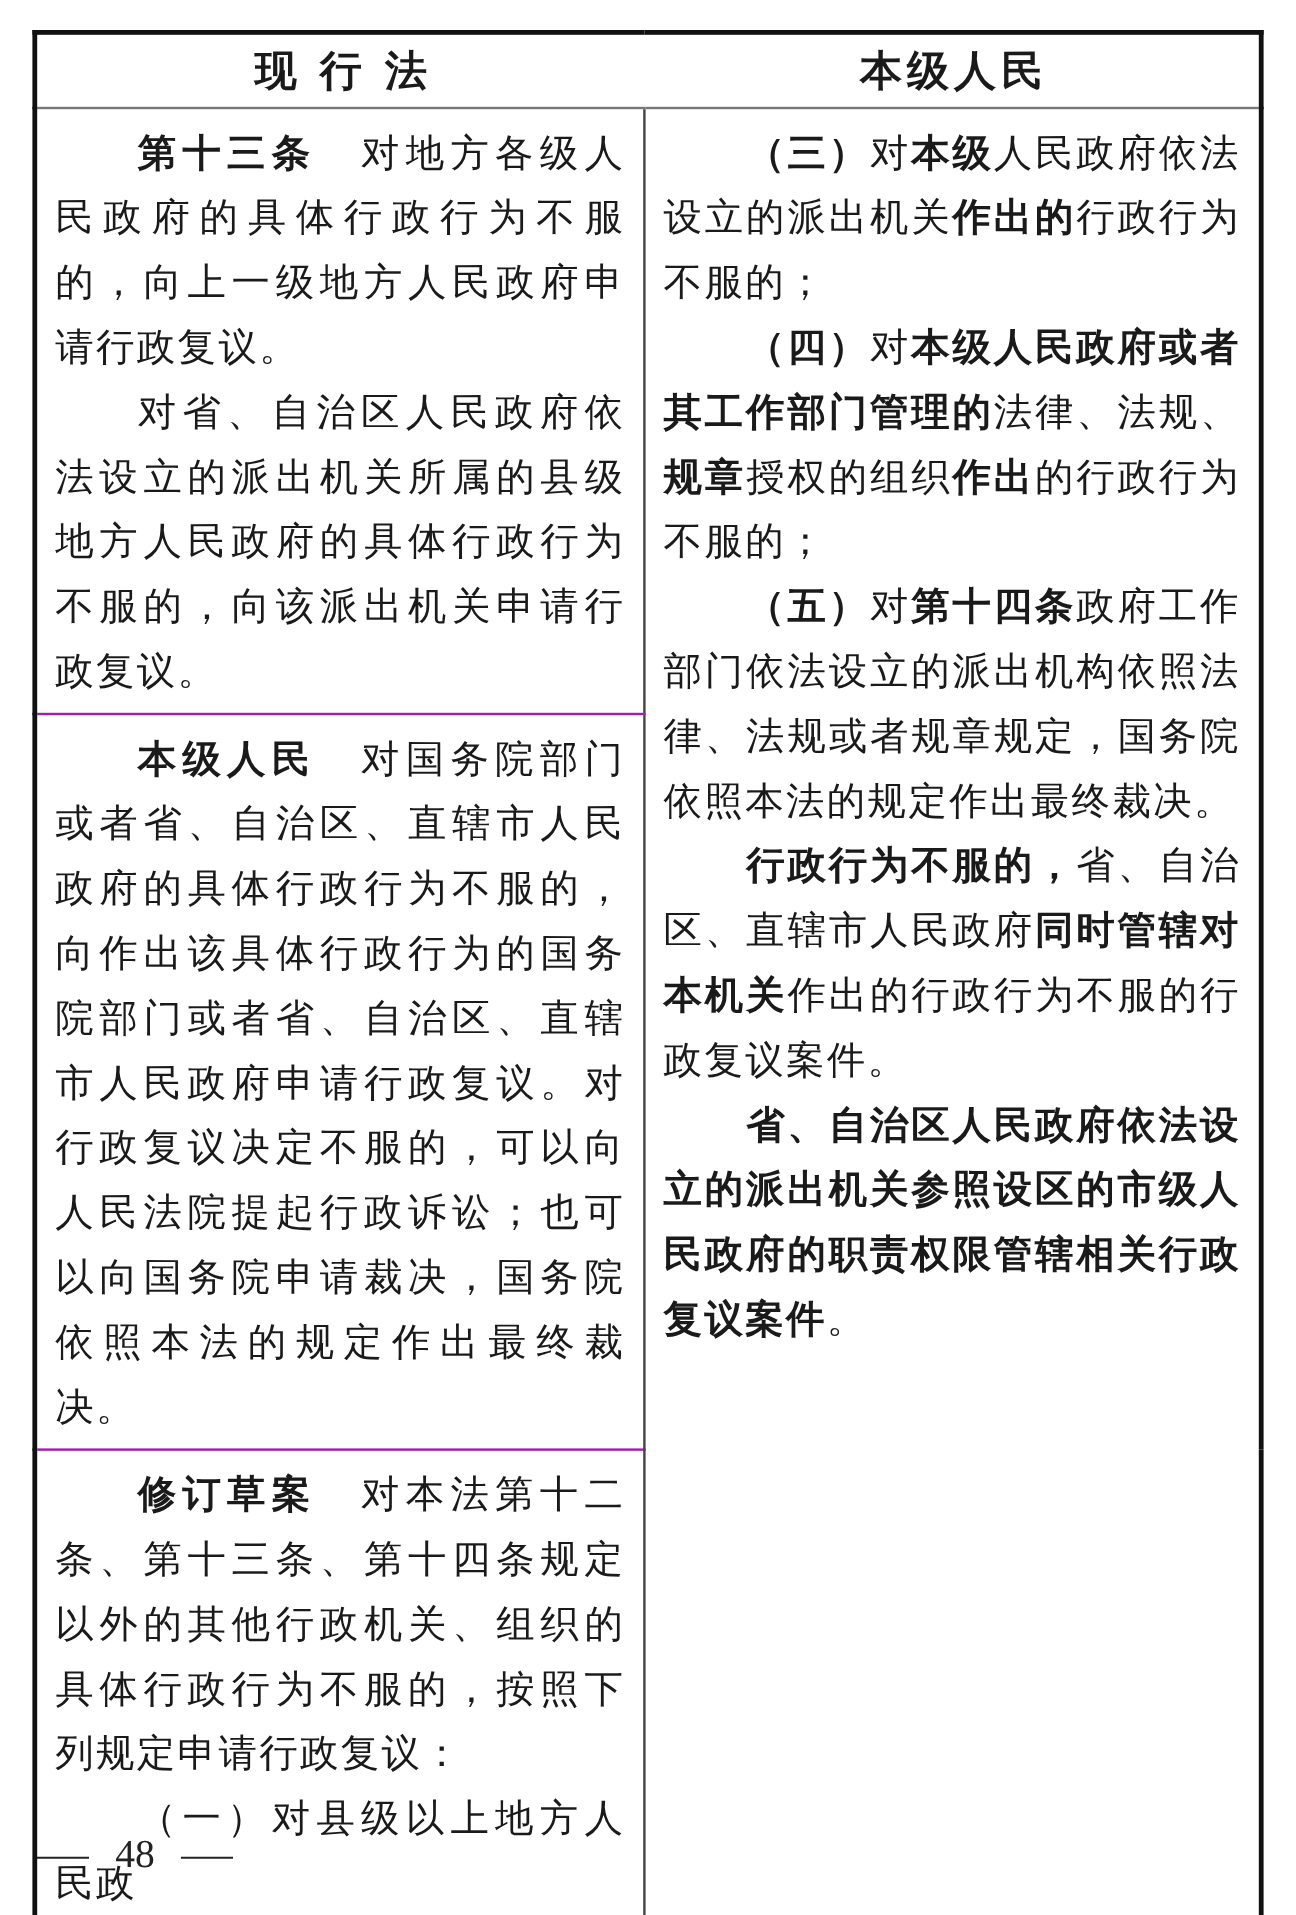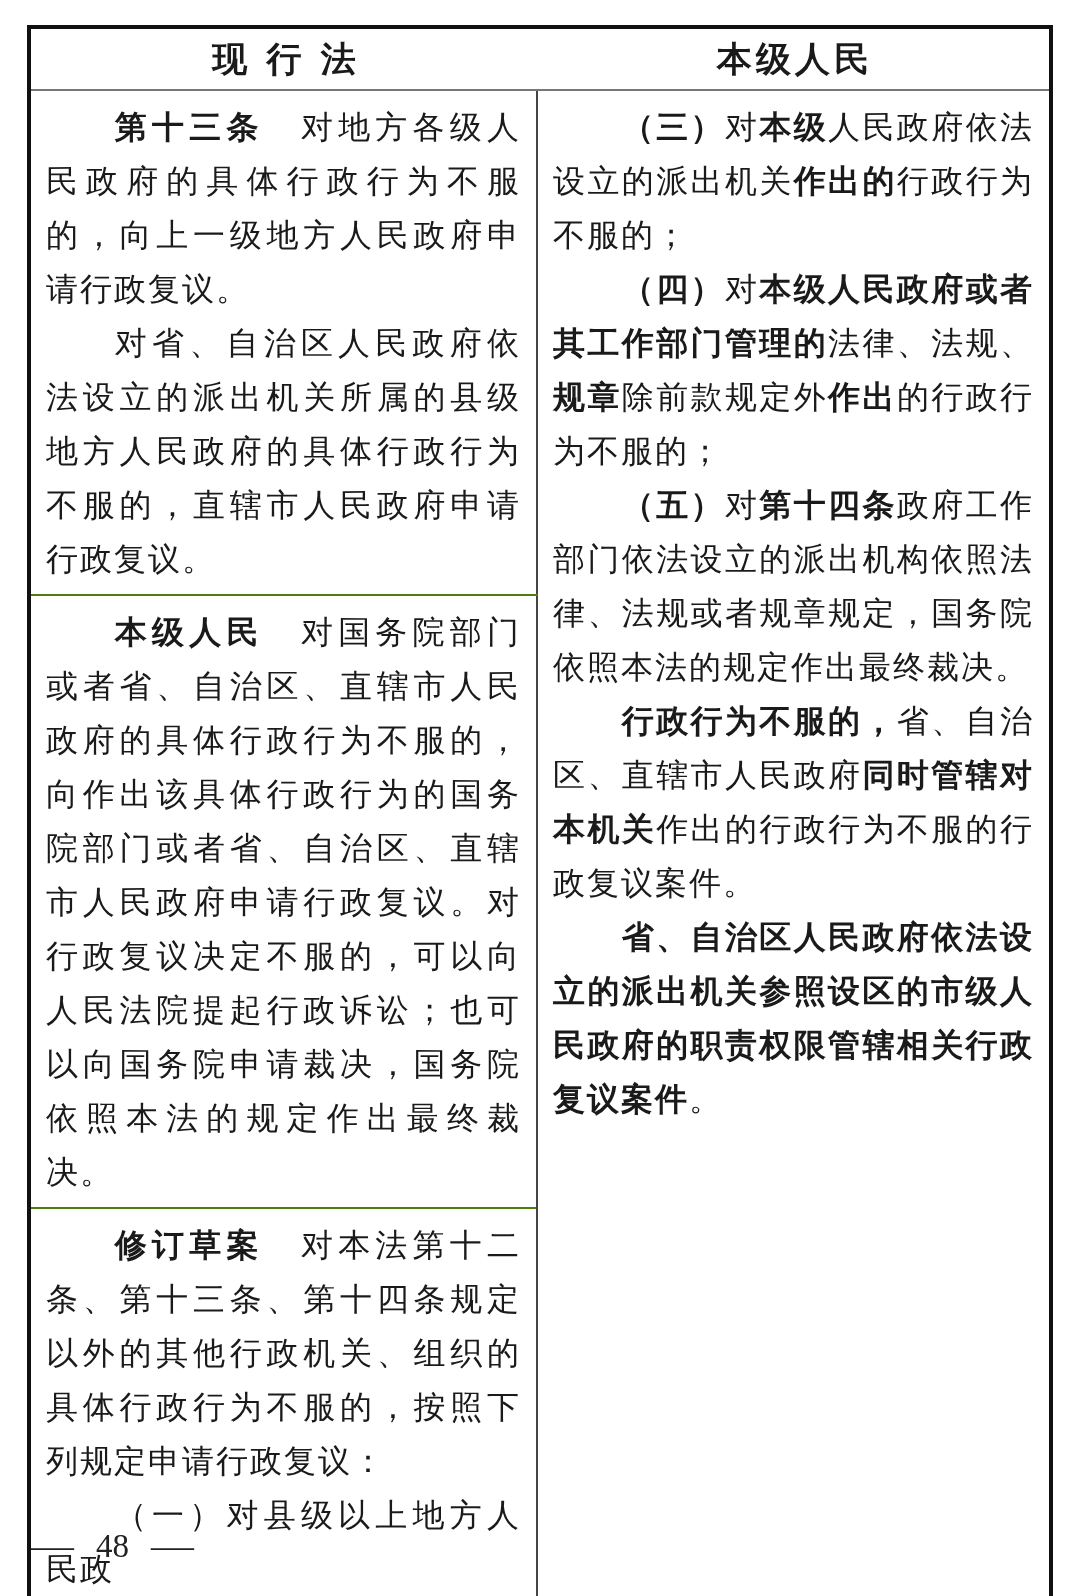--- a/index.html
+++ b/index.html
@@ -43,21 +43,21 @@
   th.col-header.right-hdr { letter-spacing: 0.12em; text-indent: 0.12em; }
   td.cell {
     vertical-align: top;
     padding: 9px 15px 8px 15px;
     font-size: 32px;
     line-height: 54px;
     letter-spacing: 2px;
   }
   td.left-cell {
     border-right: 2px solid #444444;
-    border-bottom: 2px solid #4d7c0f;
+    border-bottom: 2px solid #a21caf;
   }
   td.left-cell.last {
     border-bottom: none;
   }
   td.right-cell {
     border-left: 2px solid #444444;
   }
   .para {
     margin: 0;
     text-indent: 2.15em;
@@ -96,25 +96,25 @@
     <thead>
       <tr>
         <th class="col-header left-hdr">现行法</th>
         <th class="col-header right-hdr">本级人民</th>
       </tr>
     </thead>
     <tbody>
       <tr style="height: 502px;">
         <td class="cell left-cell">
             <p class="para"><span class="run bold">第十三条</span><span class="run">　对地方各级人民政府的具体行政行为不服的，向上一级地方人民政府申请行政复议。</span></p>
-            <p class="para"><span class="run">对省、自治区人民政府依法设立的派出机关所属的县级地方人民政府的具体行政行为不服的，直辖市人民政府申请行政复议。</span></p>
+            <p class="para"><span class="run">对省、自治区人民政府依法设立的派出机关所属的县级地方人民政府的具体行政行为不服的，向该派出机关申请行政复议。</span></p>
           </td>
         <td class="cell right-cell" rowspan="3">
             <p class="para"><span class="run bold">（三）</span><span class="run">对</span><span class="run bold">本级</span><span class="run">人民政府依法设立的派出机关</span><span class="run bold">作出的</span><span class="run">行政行为不服的；</span></p>
-            <p class="para"><span class="run bold">（四）</span><span class="run">对</span><span class="run bold">本级人民政府或者其工作部门管理的</span><span class="run">法律、法规、</span><span class="run bold">规章</span><span class="run">除前款规定外</span><span class="run bold">作出</span><span class="run">的行政行为不服的；</span></p>
+            <p class="para"><span class="run bold">（四）</span><span class="run">对</span><span class="run bold">本级人民政府或者其工作部门管理的</span><span class="run">法律、法规、</span><span class="run bold">规章</span><span class="run">授权的组织</span><span class="run bold">作出</span><span class="run">的行政行为不服的；</span></p>
             <p class="para"><span class="run bold">（五）</span><span class="run">对</span><span class="run bold">第十四条</span><span class="run">政府工作部门依法设立的派出机构依照法律、法规或者规章规定，国务院依照本法的规定作出最终裁决。</span></p>
             <p class="para"><span class="run bold">行政行为不服的，</span><span class="run">省、自治区、直辖市人民政府</span><span class="run bold">同时管辖对本机关</span><span class="run">作出的行政行为不服的行政复议案件。</span></p>
             <p class="para"><span class="run bold">省、自治区人民政府依法设立的派出机关参照设区的市级人民政府的职责权限管辖相关行政复议案件</span><span class="run">。</span></p>
           </td>
       </tr>
       <tr style="height: 562px;">
         <td class="cell left-cell">
             <p class="para"><span class="run bold">本级人民</span><span class="run">　对国务院部门或者省、自治区、直辖市人民政府的具体行政行为不服的，向作出该具体行政行为的国务院部门或者省、自治区、直辖市人民政府申请行政复议。对行政复议决定不服的，可以向人民法院提起行政诉讼；也可以向国务院申请裁决，国务院依照本法的规定作出最终裁决。</span></p>
           </td>
       </tr>

